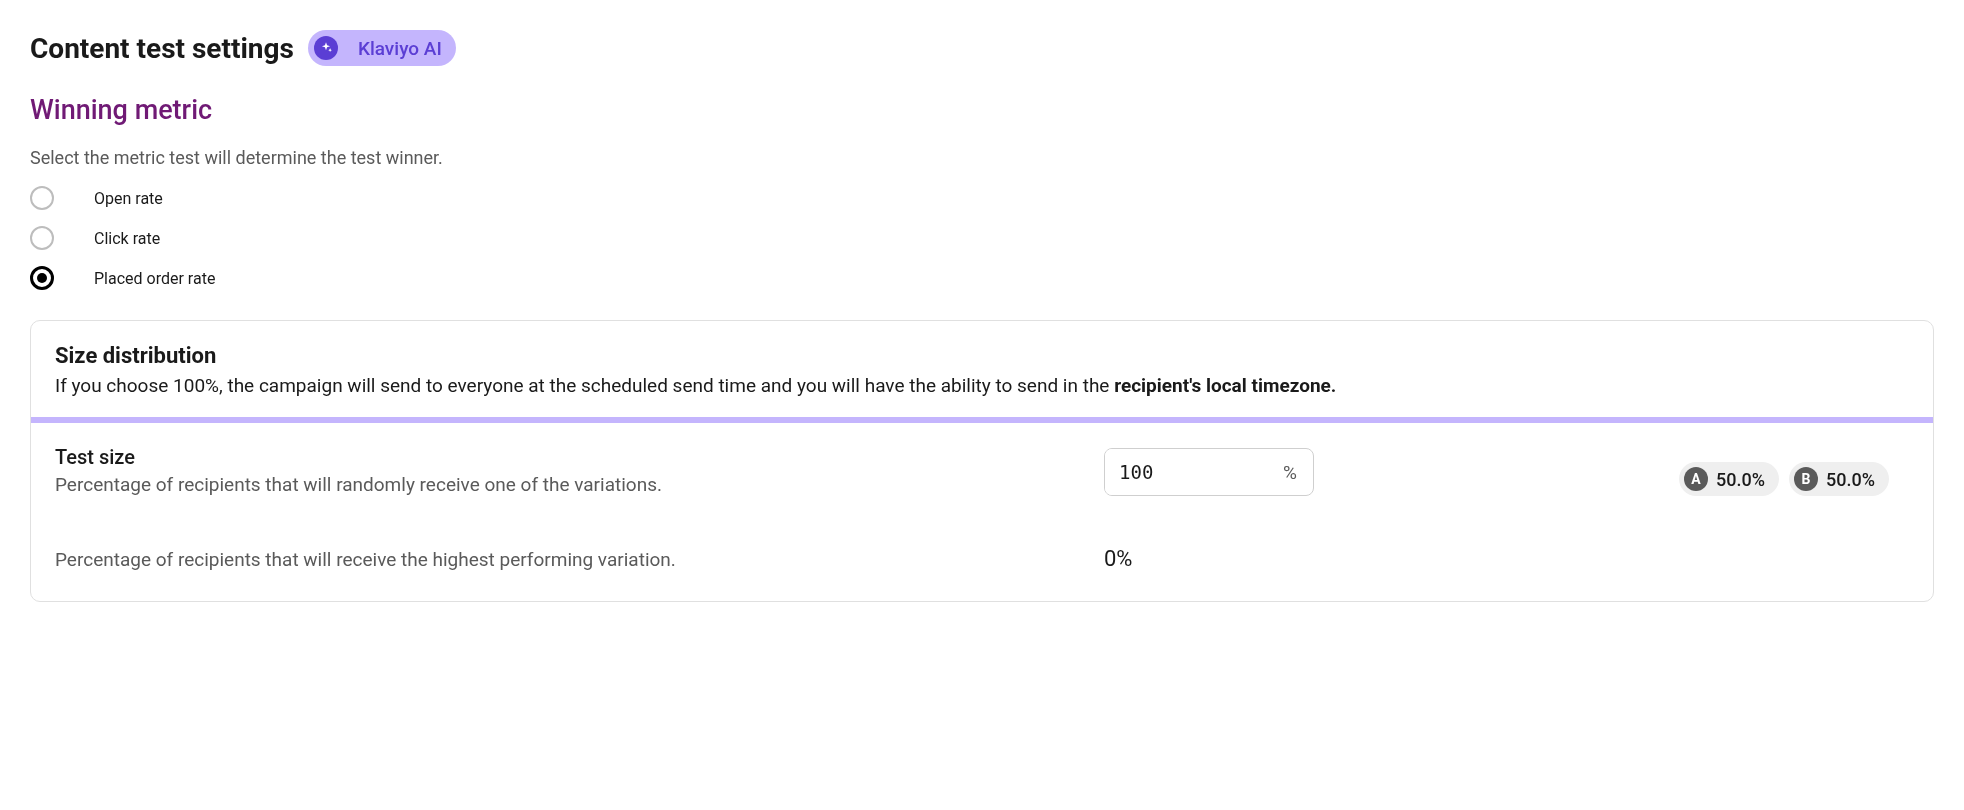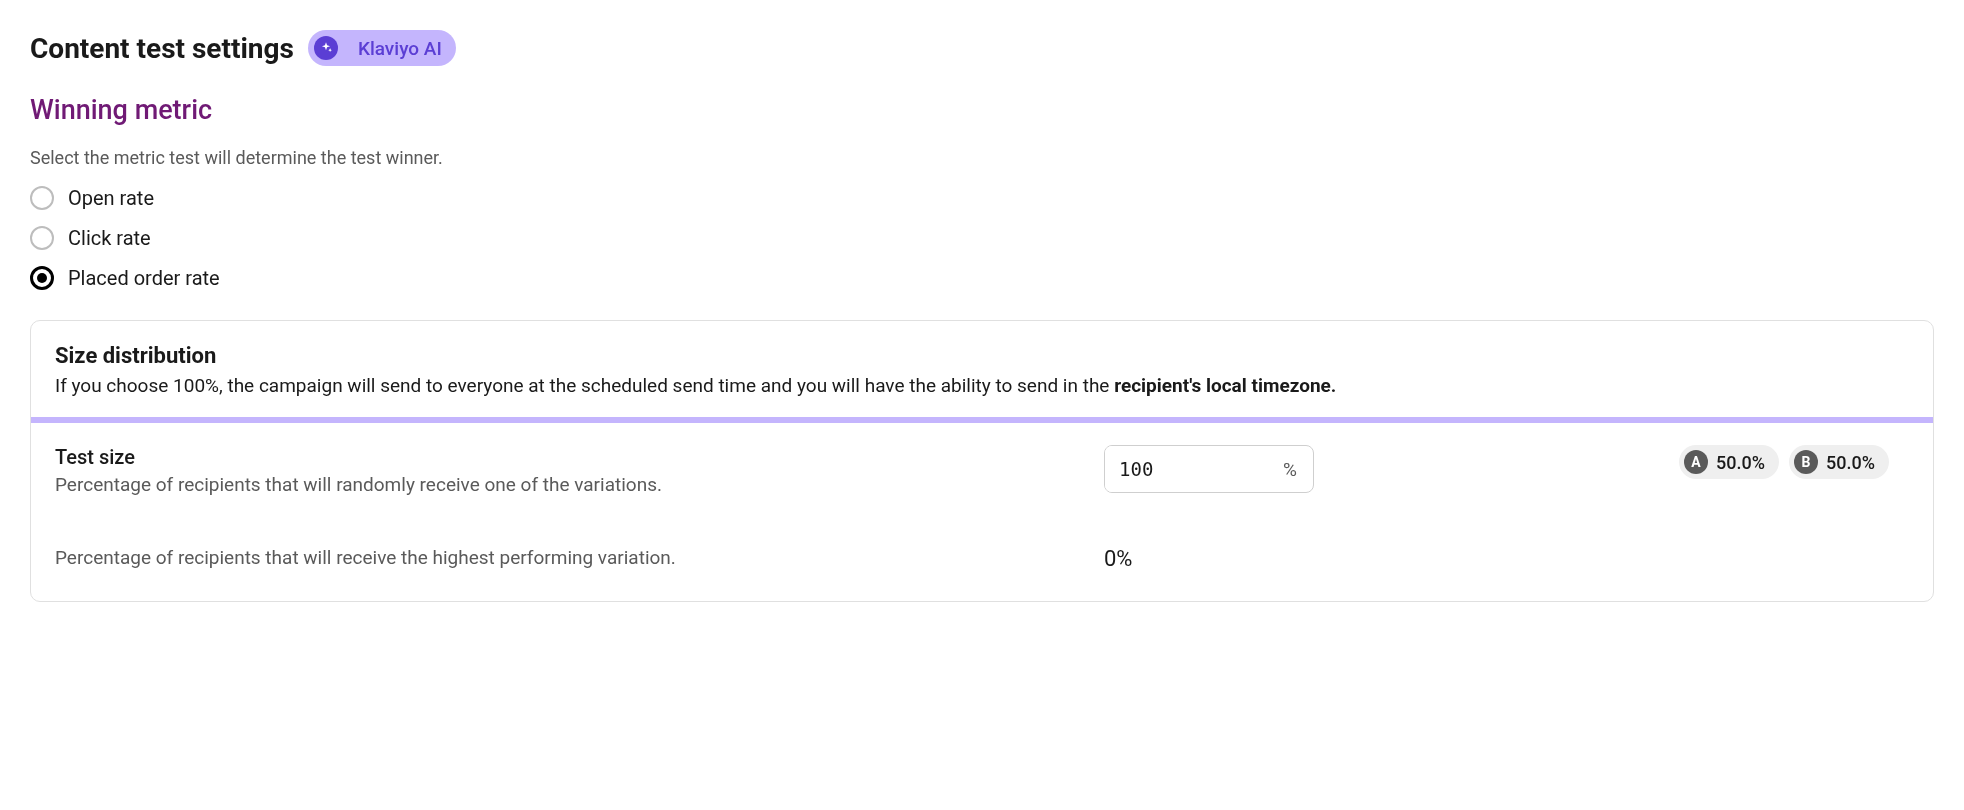--- a/index.html
+++ b/index.html
@@ -81,22 +81,23 @@
       border-width: 3px;
     }
     .radio-circle.selected::after {
       content: "";
       width: 10px;
       height: 10px;
       border-radius: 50%;
       background: #000000;
     }
     .radio-label {
-      font-size: 20px;
-      color: #1a1a1a;
+      font-size: 16px;
+      color: #1a1a1a;
+      margin-left: 26px;
     }
     .panel {
       border: 1px solid #e0e0e0;
       border-radius: 10px;
       margin-top: 30px;
       overflow: hidden;
     }
     .panel-header {
       padding: 22px 24px 20px 24px;
       border-bottom: 6px solid #c4b5fd;
@@ -108,21 +109,21 @@
       margin-bottom: 6px;
     }
     .panel-desc {
       font-size: 19px;
       color: #1a1a1a;
     }
     .panel-desc b { font-weight: 700; }
     .panel-body { padding: 22px 24px 30px 24px; }
     .row {
       display: flex;
-      align-items: flex-start;
+      align-items: flex-end;
       justify-content: space-between;
       gap: 30px;
       margin-bottom: 50px;
     }
     .row:last-child { margin-bottom: 0; }
     .row-text { flex: 0 0 720px; }
     .row-title {
       font-size: 20px;
       font-weight: 500;
       color: #1a1a1a;

